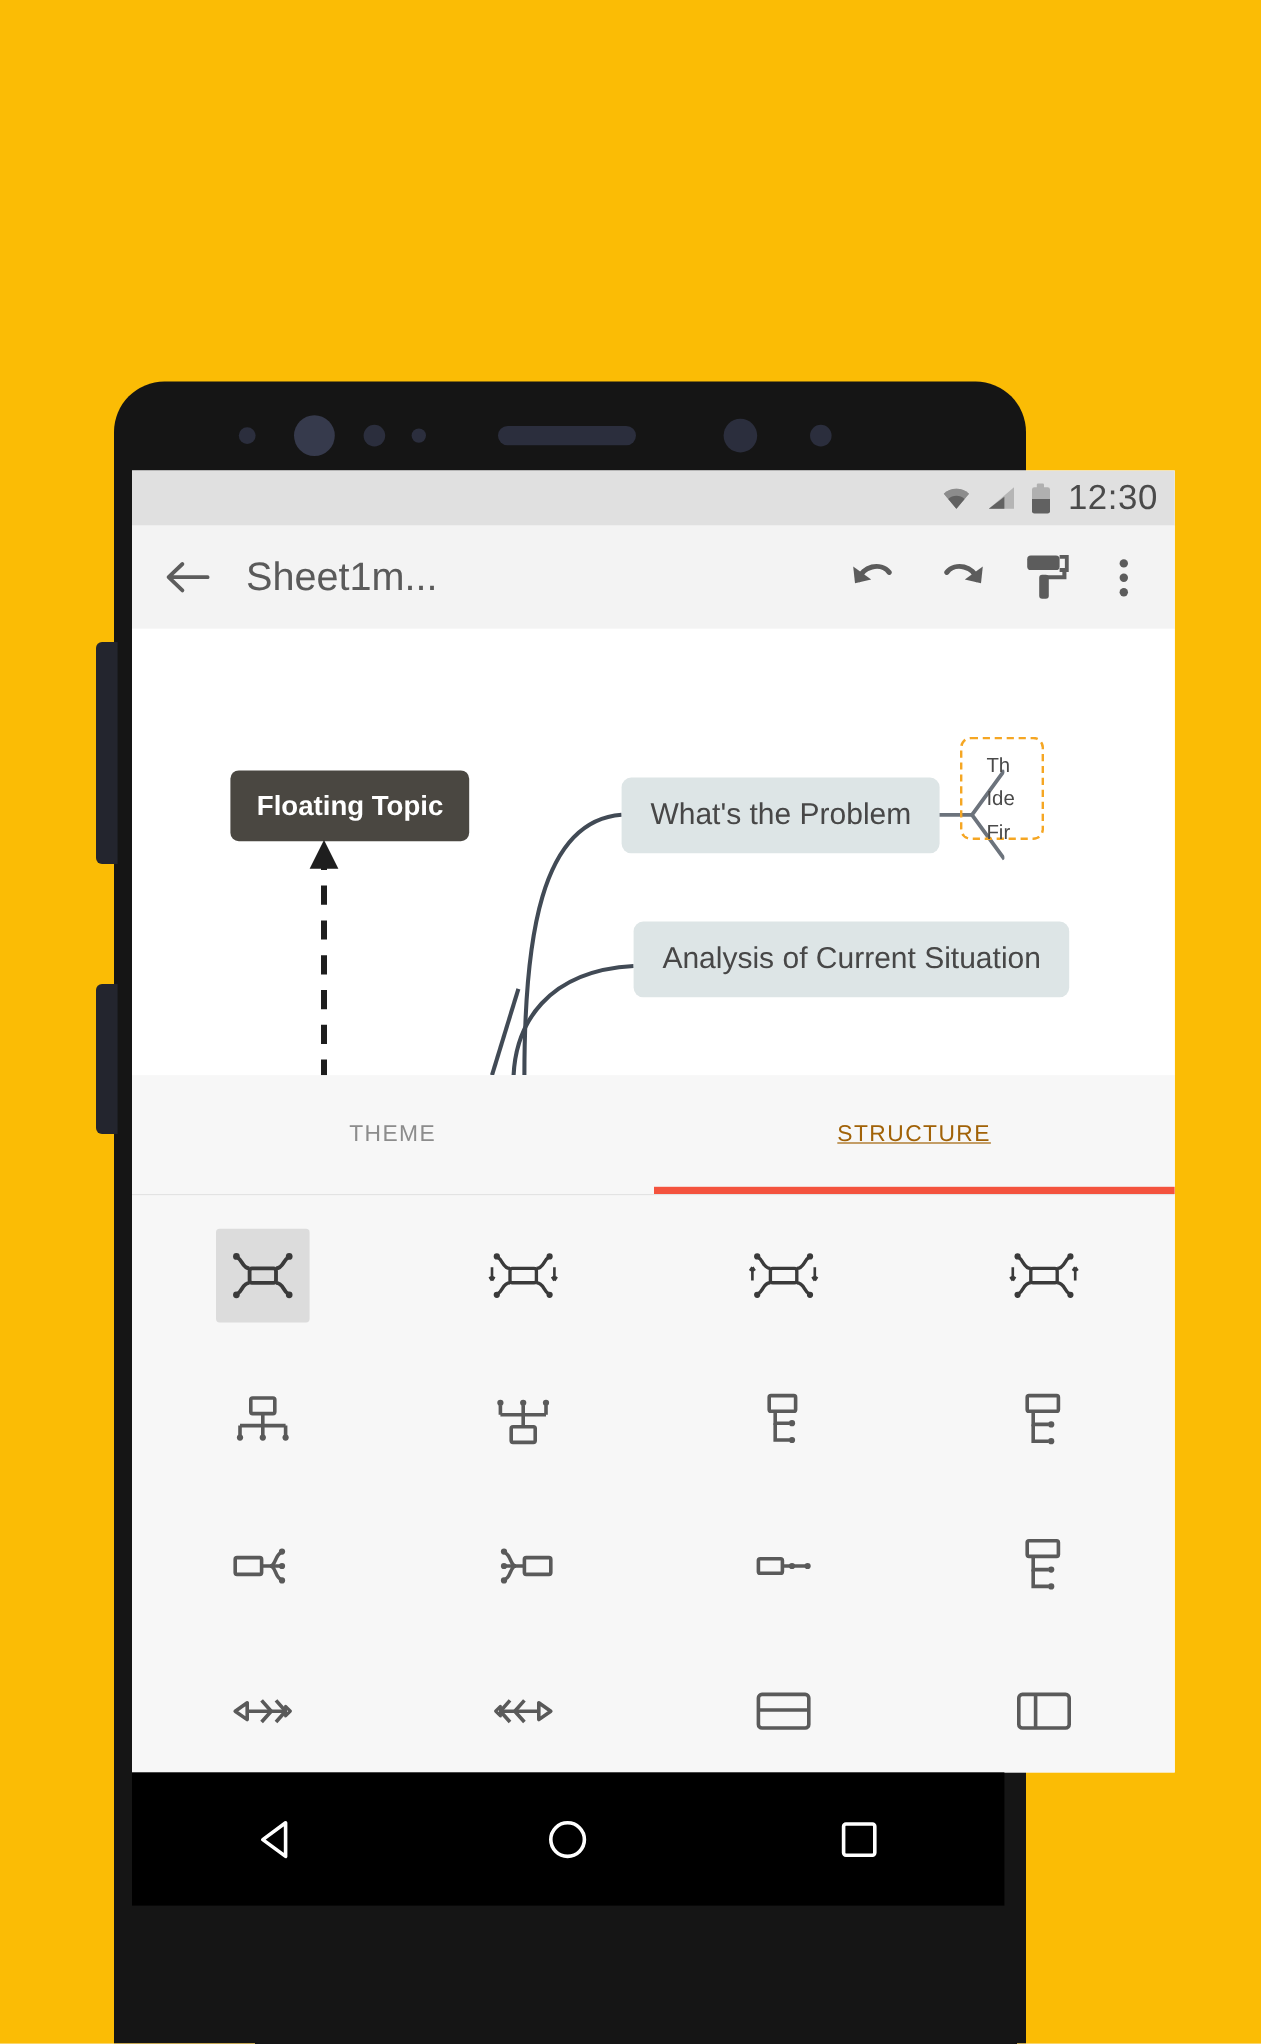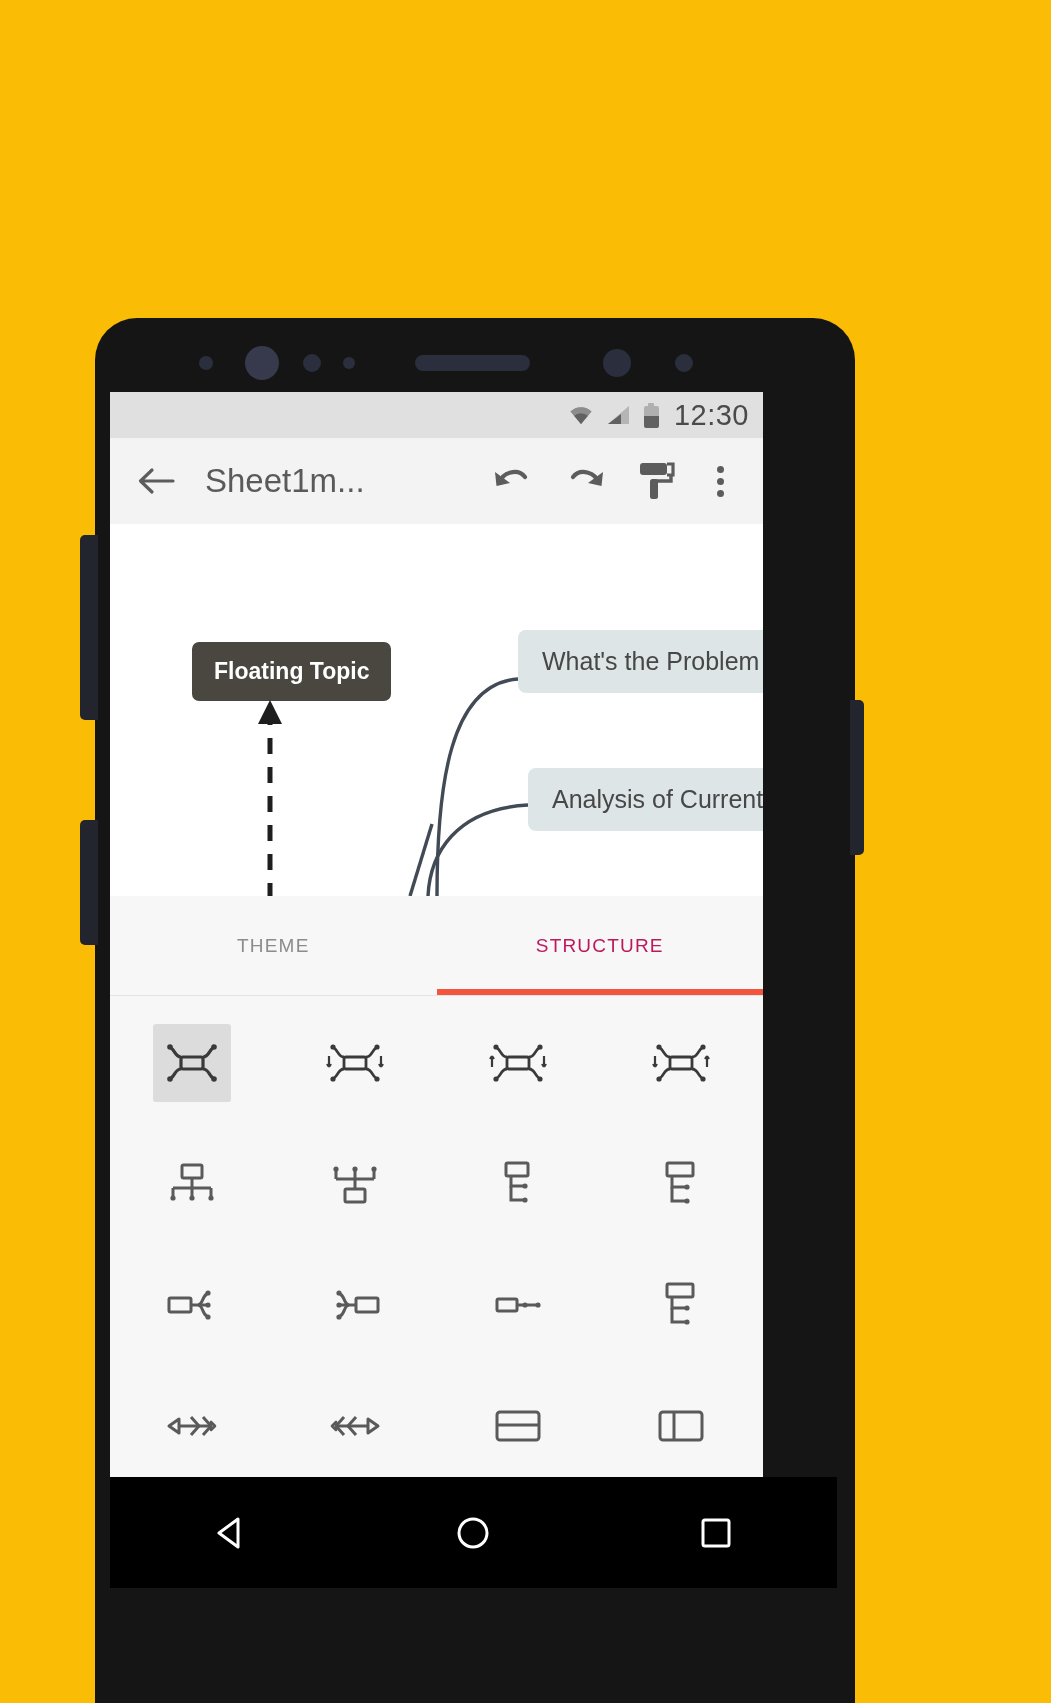--- a/index.html
+++ b/index.html
@@ -37,21 +37,21 @@
   }
   .sensor { position: absolute; background: #2b2e3d; border-radius: 50%; }
   #speaker-bar {
     position: absolute; left: 320px; top: 37px; width: 115px; height: 16px;
     background: #2b2e3d; border-radius: 8px;
   }
 
   
   #screen {
     position: absolute; left: 110px; top: 392px;
-    width: 653px; height: 1085px;
+    width: 869px; height: 1085px;
     background: #ffffff; overflow: hidden;
   }
 
   
   #status-bar {
     height: 46px; background: #e0e0e0; display: flex;
     align-items: center; justify-content: flex-end; padding-right: 14px; gap: 13px;
   }
   #wifi-icon { width: 26px; height: 20px; position: relative; }
   #wifi-icon svg { display: block; }
@@ -92,42 +92,42 @@
   #floating-topic {
     position: absolute; left: 82px; top: 118px;
     background: #4a4741; color: #ffffff; font-weight: bold; font-size: 23px;
     padding: 16px 22px; border-radius: 7px; white-space: nowrap;
   }
   #floating-arrow { position: absolute; left: 140px; top: 170px; }
   .map-node {
     position: absolute; background: #dde5e6; color: #474747;
     font-size: 25px; padding: 17px 24px; border-radius: 8px; white-space: nowrap;
   }
-  #node-problem { left: 408px; top: 106px; }
+  #node-problem { left: 408px; top: 124px; }
   #node-analysis { left: 418px; top: 244px; }
   #dashed-group {
     position: absolute; left: 690px; top: 90px; width: 70px; height: 86px;
     border: 2px dashed #F5A623; border-radius: 9px;
   }
   .sub-label {
     position: absolute; font-size: 17px; color: #4a4a4a; white-space: nowrap;
   }
   #canvas svg.links { position: absolute; left: 0; top: 0; }
 
   
   #tabs {
     height: 100px; background: #f7f7f7; display: flex; position: relative;
     border-bottom: 1px solid #e3e3e3;
     text-align: right;
   }
   .tab {
     flex: 1; display: flex; align-items: center; justify-content: center;
     font-size: 19px; letter-spacing: 1.2px; color: #8c8c8c;
   }
-  .tab.active { color: #be185d; }
+  .tab.active { color: #a16207; text-decoration: underline; }
   #tab-indicator {
     position: absolute; bottom: 0; left: 50%; width: 50%; height: 6px;
     background: #F4533E;
   }
 
   
   #structure-grid {
     background: #f7f7f7; height: 491px;
     display: grid; grid-template-columns: repeat(4, 1fr);
     grid-template-rows: repeat(4, 1fr); align-items: center; justify-items: center;

